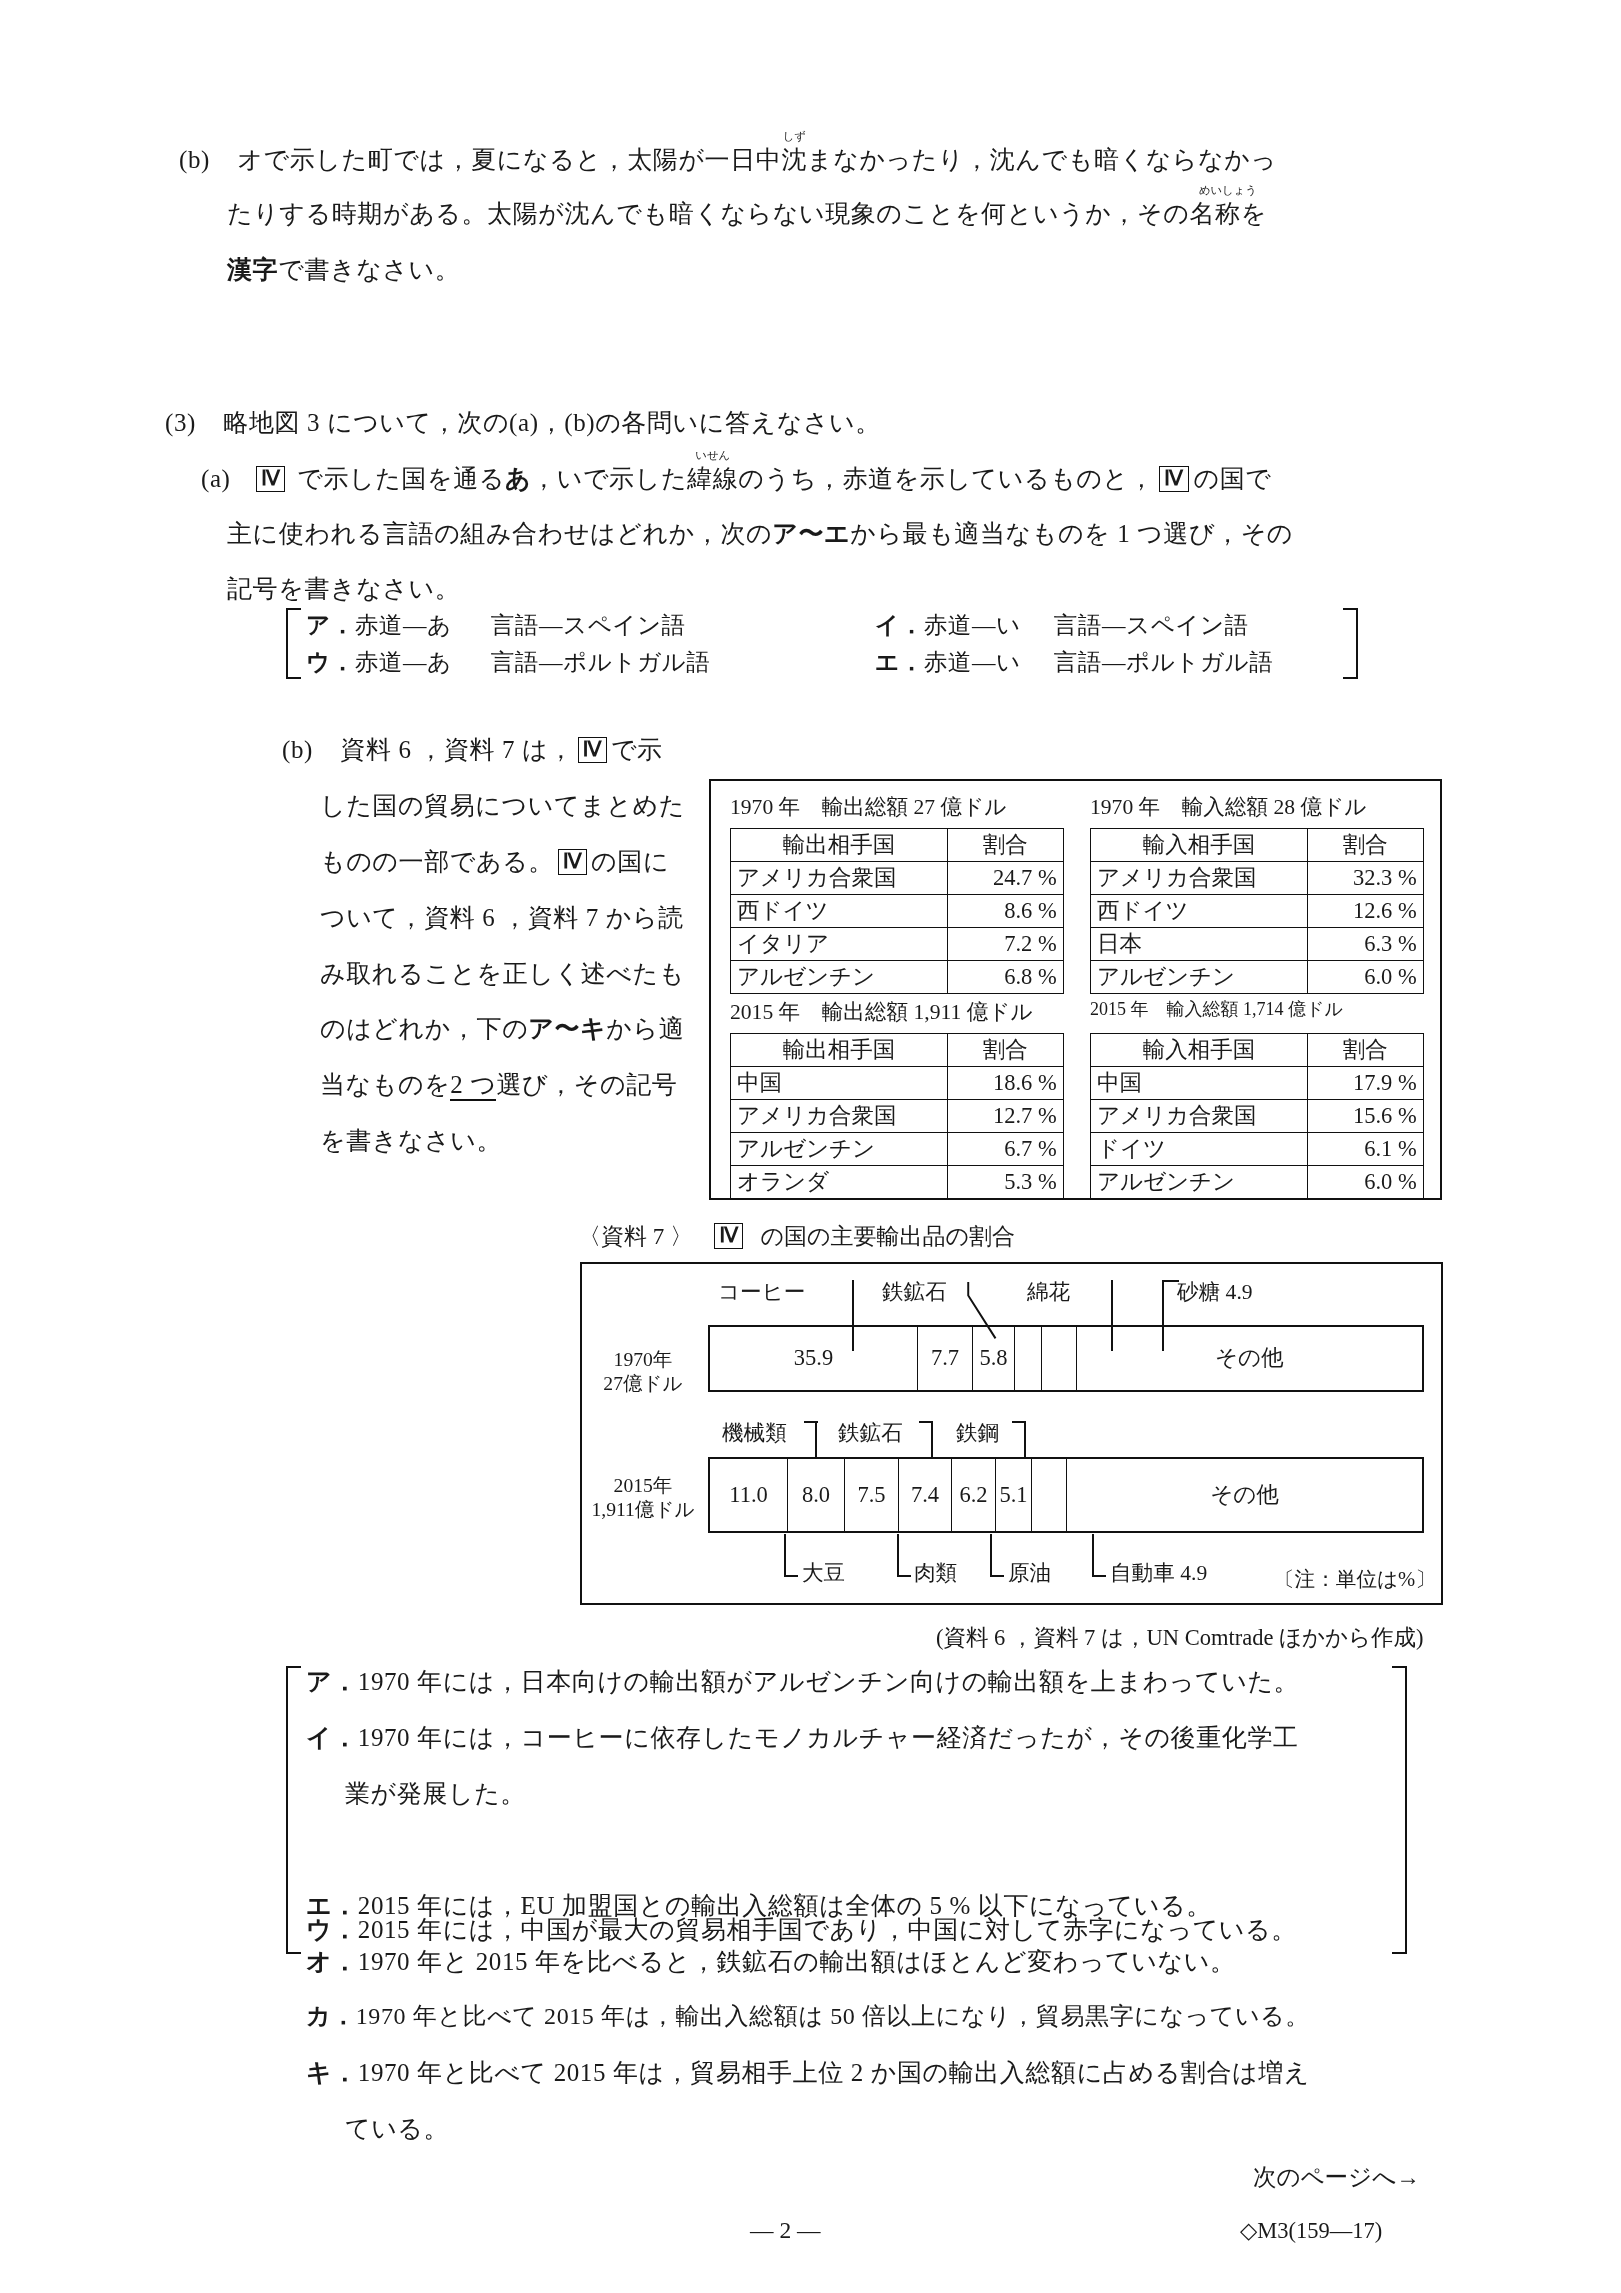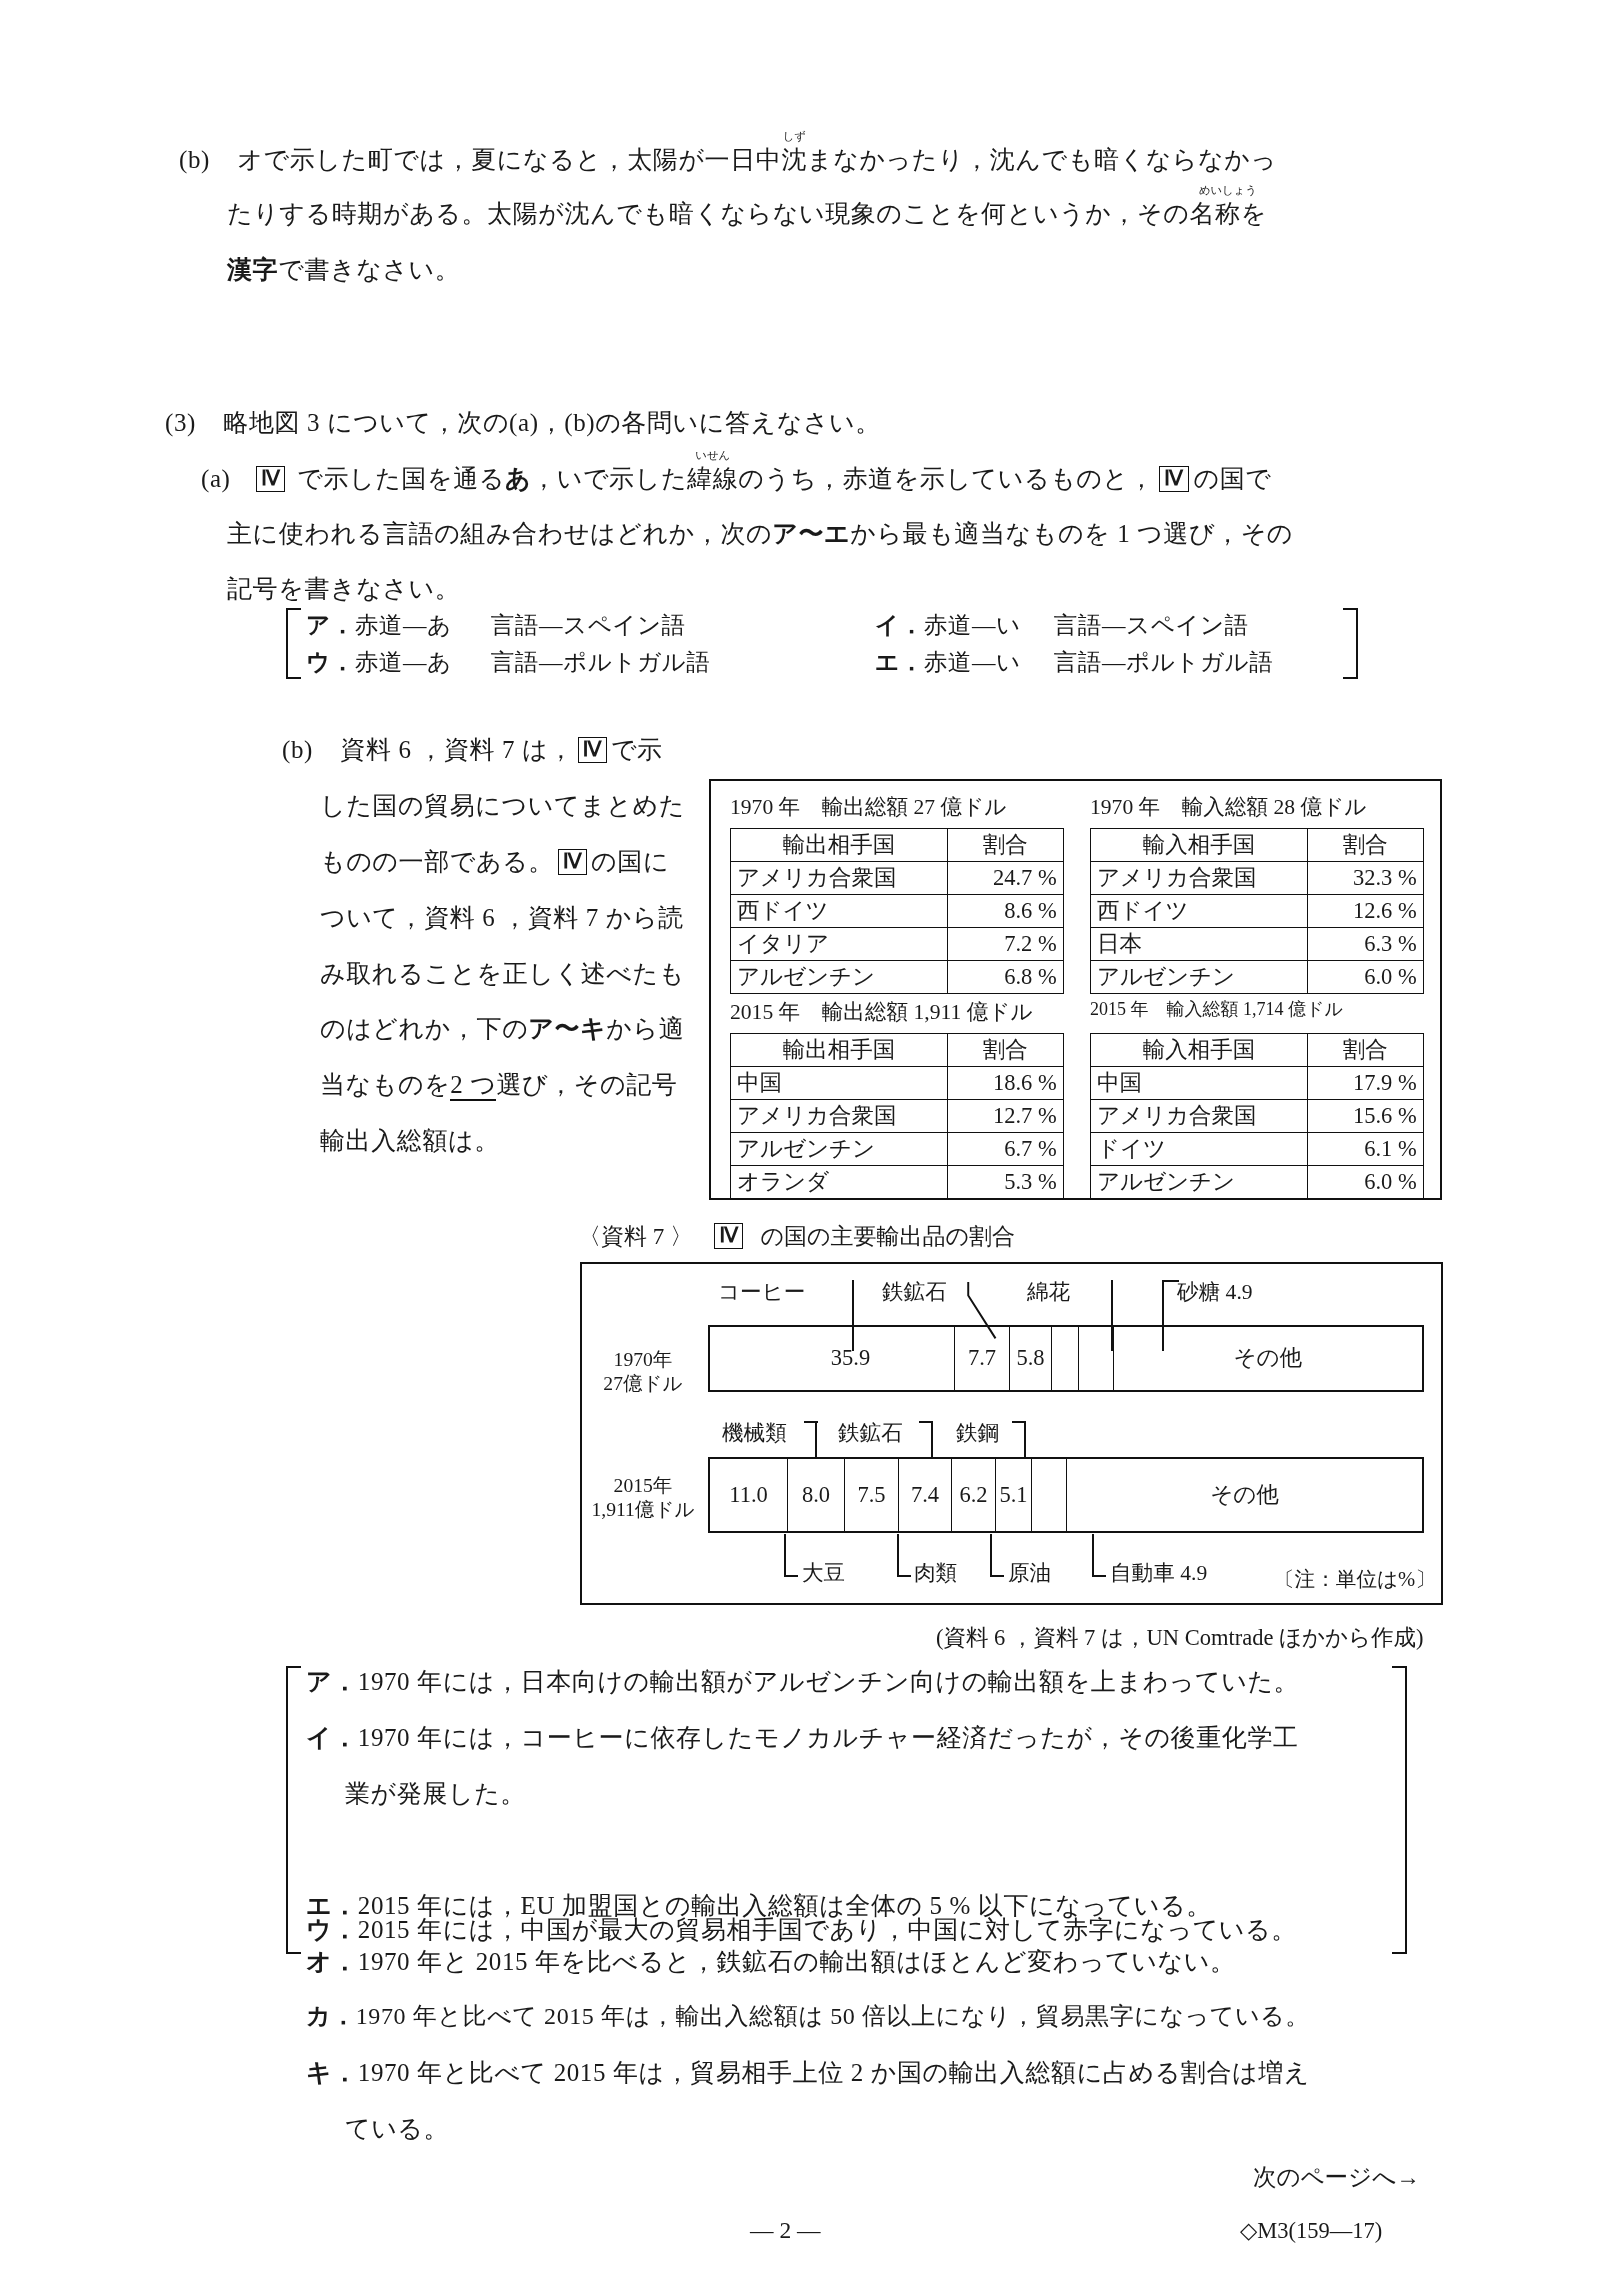--- a/index.html
+++ b/index.html
@@ -204,21 +204,21 @@
     <span>ものの一部である。</span><span style="display:inline-block;width:3.9px"></span><span class="boxnum">Ⅳ</span><span style="display:inline-block;width:3.9px"></span><span>の国に</span>
   </div>
   <div class="ln" style="left:320px; top:905px;">ついて，資料 6 ，資料 7 から読</div>
   <div class="ln" style="left:320px; top:961px;">み取れることを正しく述べたも</div>
   <div class="ln" style="left:320px; top:1016px;">
     <span>のはどれか，下の</span><span class="b">ア〜キ</span><span>から適</span>
   </div>
   <div class="ln" style="left:320px; top:1072px;">
     <span>当なものを</span><span class="uline">2 つ</span><span>選び，その記号</span>
   </div>
-  <div class="ln" style="left:320px; top:1128px;">輸出入総額は。</div>
+  <div class="ln" style="left:320px; top:1128px;">を書きなさい。</div>
 
 
   <div class="shiryo6-box" style="left:709px; top:779px; width:733px; height:421px;"></div>
 
   <div class="tbl-cap" style="left:730px; top:792px; font-size:21.6px;">1970 年　輸出総額 27 億ドル</div>
   <table class="tbl" style="left:730px; top:828px;">
     <tbody>
         <tr>
       <th>輸出相手国</th>
       <th>割合</th>
@@ -346,21 +346,21 @@
   <div class="callout" style="left:1177px; top:1282px;">砂糖 4.9</div>
   <div class="leader" style="left:1162px; top:1280px; width:16.7px; height:2px;"></div>
   <div class="leader" style="left:1162px; top:1280px; width:2px; height:71px;"></div>
 
   <div class="rowlab" style="left:588px; top:1348px; width:110px;">
     <div>1970年</div>
     <div>27億ドル</div>
   </div>
 
   <div class="barrow" style="left:708px; top:1325px; width:716px;">
-    <div class="seg" style="width:208px;margin-left:37px;">35.9</div>
+    <div class="seg" style="width:208px;">35.9</div>
     <div class="seg" style="width:55px;">7.7</div>
     <div class="seg" style="width:42px;">5.8</div>
     <div class="seg" style="width:26.5px;"></div>
     <div class="seg" style="width:35px;"></div>
     <div class="seg" style="flex:1;">その他</div>
   </div>
 
   <div class="callout" style="left:722px; top:1423px;">機械類</div>
   <div class="leader" style="left:804px; top:1421px; width:13.7px; height:2px;"></div>
   <div class="leader" style="left:815px; top:1421px; width:2px; height:37px;"></div>

